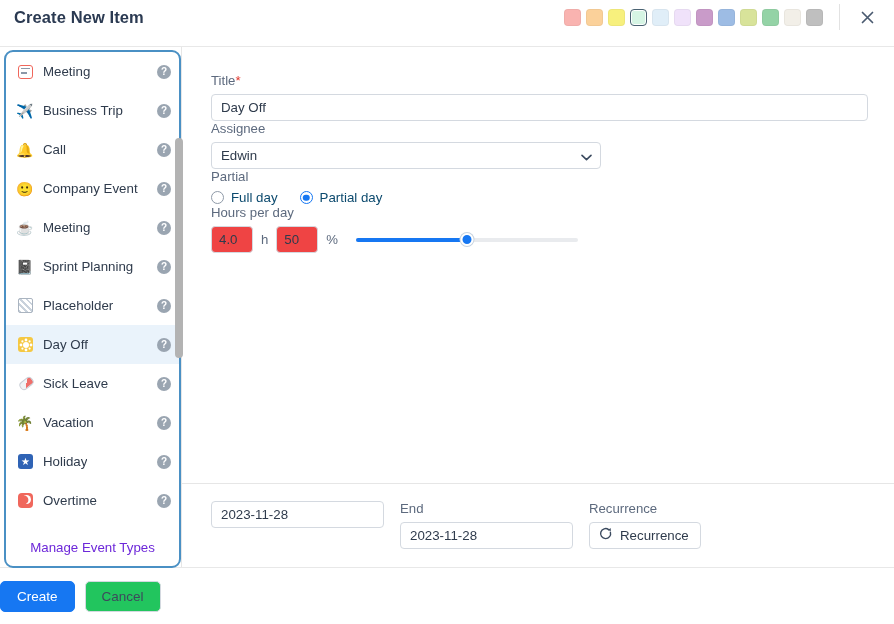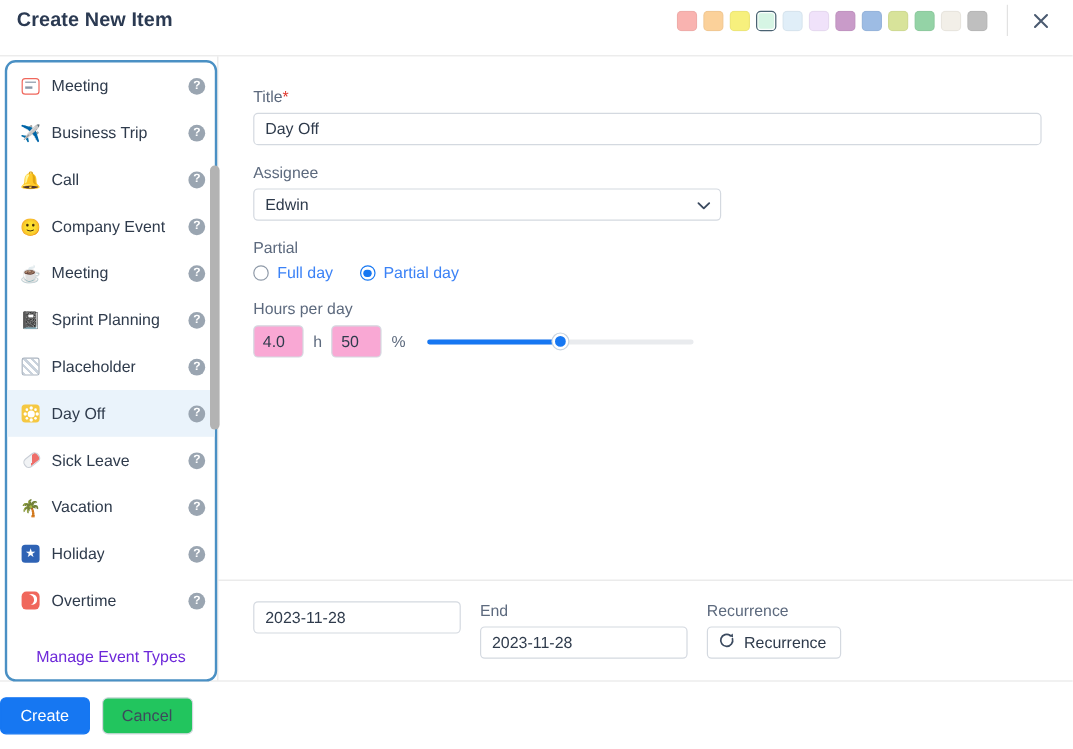--- a/index.html
+++ b/index.html
@@ -191,21 +191,21 @@
     height: 27px;
     border: 1px solid #d4d9e0;
     border-radius: 4px;
     padding: 0 9px;
     font-size: 13.3px;
     color: #2f3b4c;
     font-family: "Liberation Sans", sans-serif;
     background: #fff;
     outline: none;
   }
-  .field-block { margin-bottom: 15px; }
+  .field-block { }
 
   .select-wrap { position: relative; width: 390px; }
   .select-input {
     width: 100%;
     height: 27px;
     border: 1px solid #d4d9e0;
     border-radius: 4px;
     padding: 0 26px 0 9px;
     font-size: 13.3px;
     color: #2f3b4c;
@@ -251,39 +251,39 @@
     content: "";
     position: absolute;
     top: 50%; left: 50%;
     transform: translate(-50%,-50%);
     width: 6.5px; height: 6.5px;
     border-radius: 50%;
     background: #1677f2;
   }
   .radio-text {
     font-size: 13.3px;
-    color: #3b82f6;
+    color: #0c4a6e;
   }
 
   
   .hours-row {
     display: flex;
     align-items: center;
     margin-top: 2px;
   }
   .small-input {
     width: 42px; height: 27px;
     border: 1px solid #d4d9e0;
     border-radius: 4px;
     padding: 0 7px;
     font-size: 13.3px;
     color: #2f3b4c;
     font-family: "Liberation Sans", sans-serif;
     outline: none;
-    background: #f9a8d4;
+    background: #ef4444;
   }
   .unit {
     font-size: 13.2px;
     color: #5d6a7e;
     margin: 0 8px;
   }
   .slider {
     position: relative;
     width: 222px;
     height: 18px;

